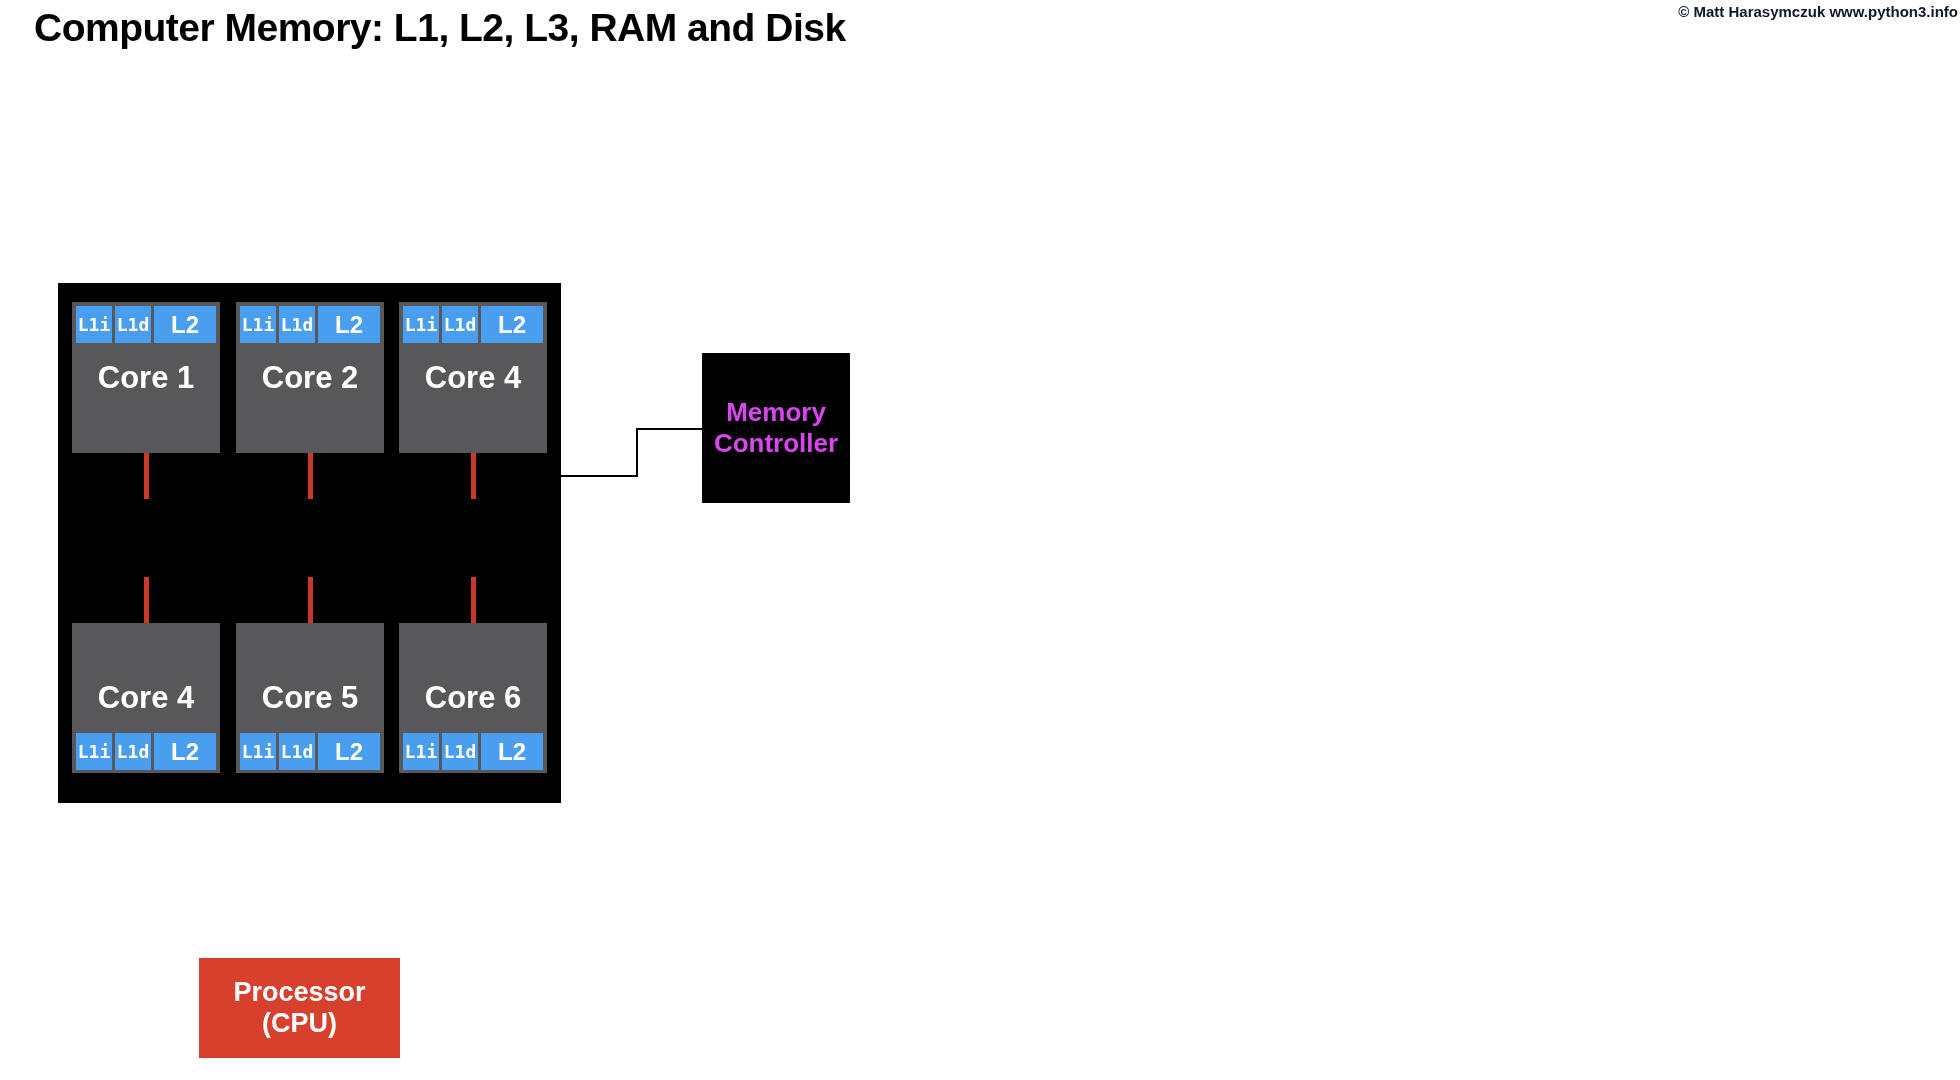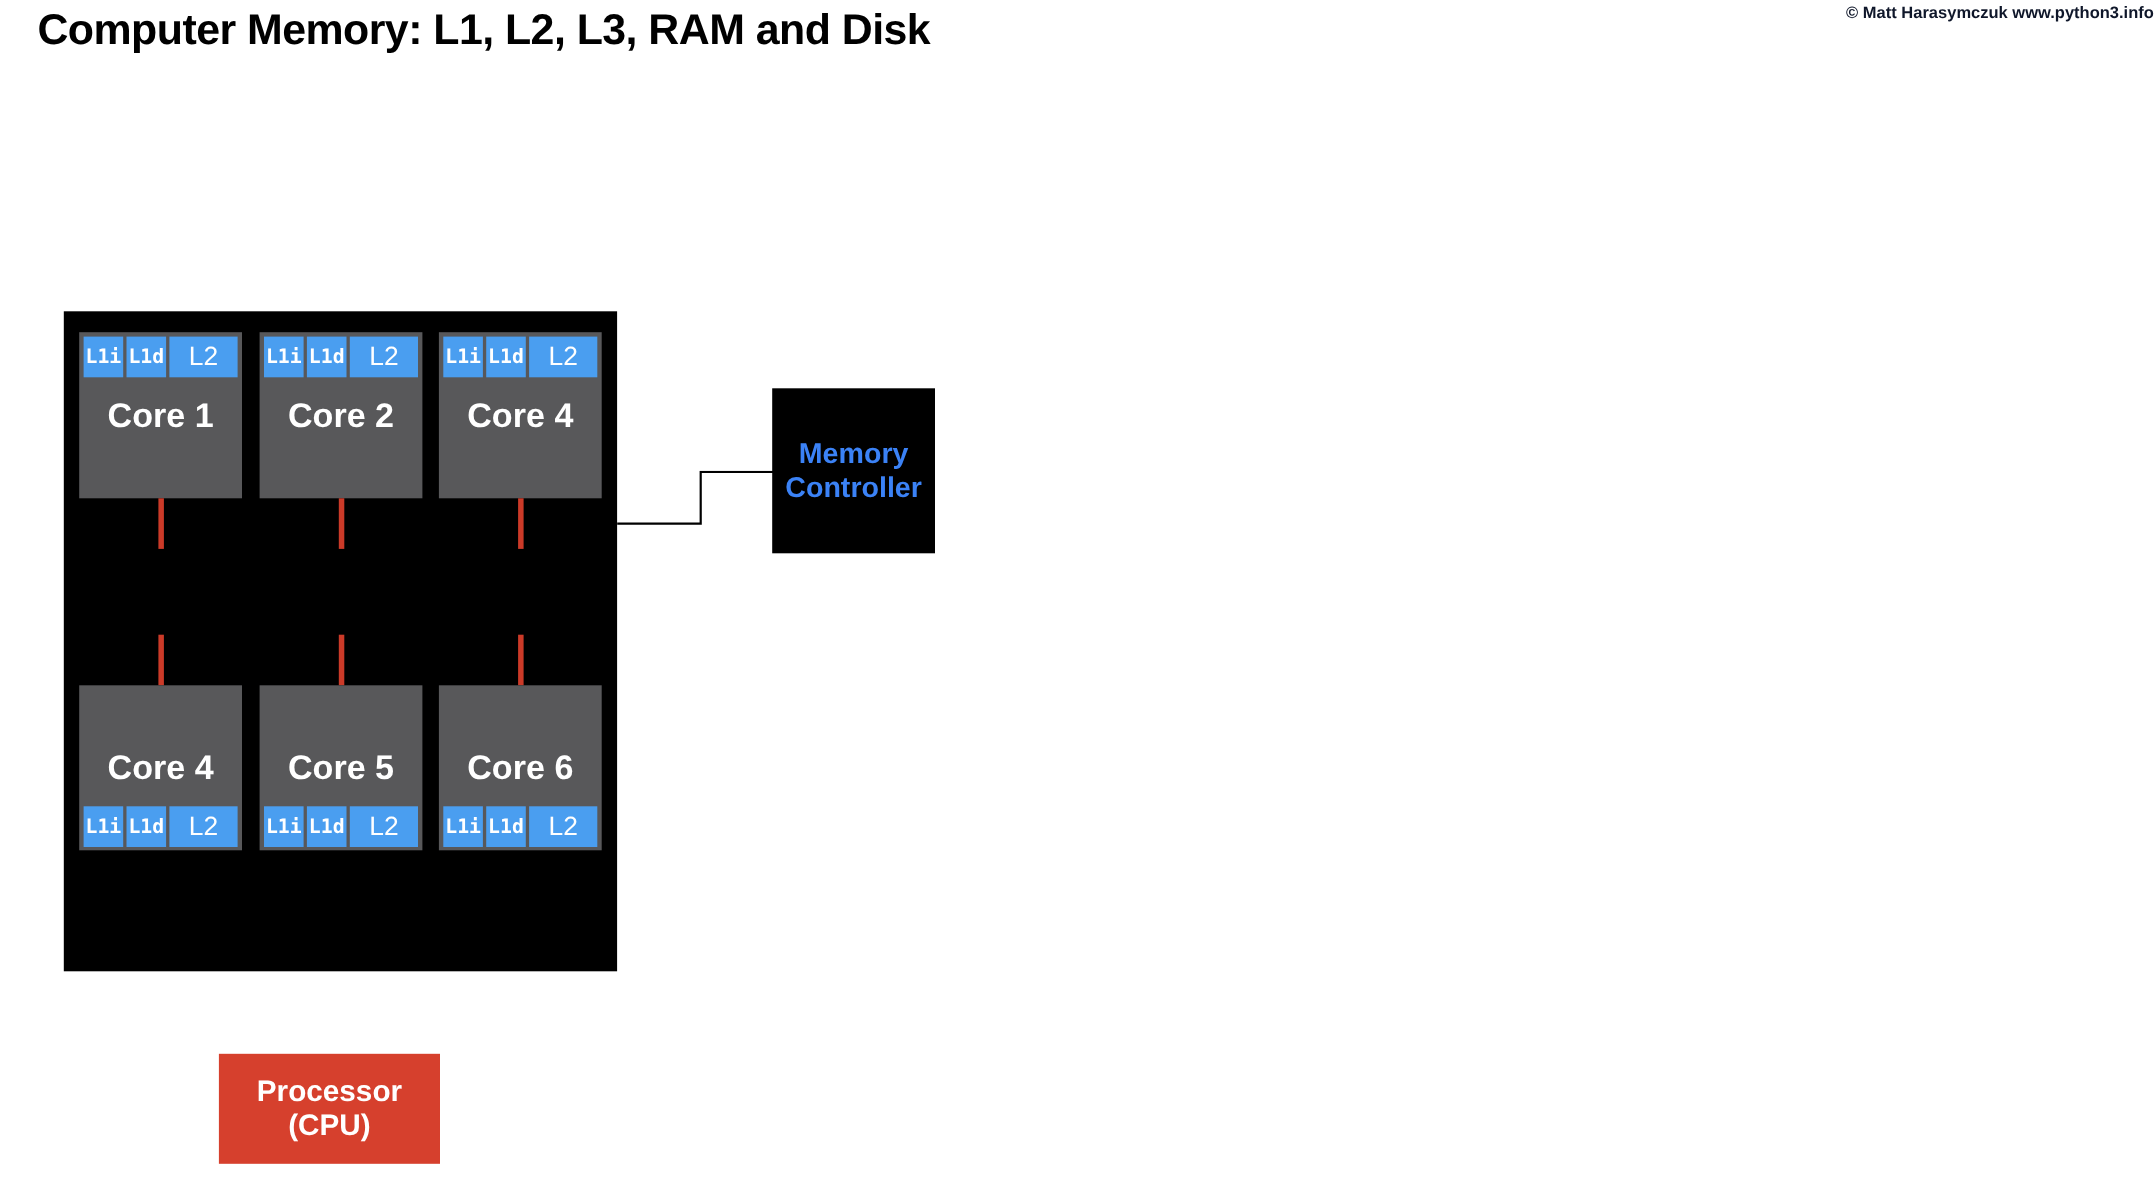--- a/index.html
+++ b/index.html
@@ -32,21 +32,21 @@
     font-size: 15px;
     font-weight: bold;
     color: #0f172a;
     white-space: nowrap;
   }
   .cpu-die {
     position: absolute;
     left: 58px;
     top: 283px;
     width: 503px;
-    height: 600px;
+    height: 520px;
     background: #000000;
   }
   .core {
     position: absolute;
     width: 148px;
     background: #58585a;
     display: flex;
     align-items: center;
     justify-content: center;
   }
@@ -80,21 +80,21 @@
   }
   .cache-l1 {
     width: 36px;
     font-family: "DejaVu Sans Mono", monospace;
     font-size: 18px;
     font-weight: bold;
   }
   .cache-l2 {
     flex: 1;
     font-size: 24px;
-    font-weight: normal;
+    font-weight: bold;
   }
   .bus-line {
     position: absolute;
     width: 5px;
     height: 46px;
     background: #cb3a28;
   }
   .bus-top { top: 170px; }
   .bus-bottom { top: 294px; }
   .bus-c1 { left: 86px; }
@@ -125,21 +125,21 @@
     position: absolute;
     left: 702px;
     top: 353px;
     width: 148px;
     height: 150px;
     background: #000000;
     display: flex;
     flex-direction: column;
     align-items: center;
     justify-content: center;
-    color: #3b82f6;
+    color: #d946ef;
     font-size: 26px;
     font-weight: bold;
     line-height: 1.2;
     text-align: center;
   }
   .processor-box {
     position: absolute;
     left: 199px;
     top: 958px;
     width: 201px;

